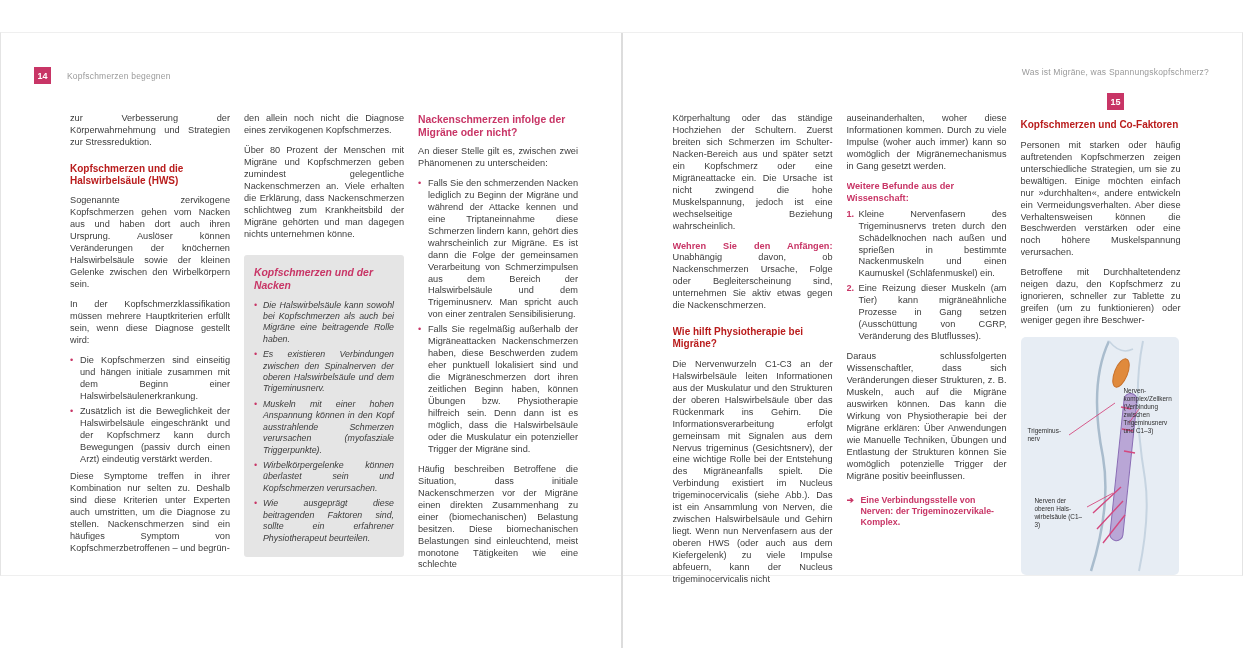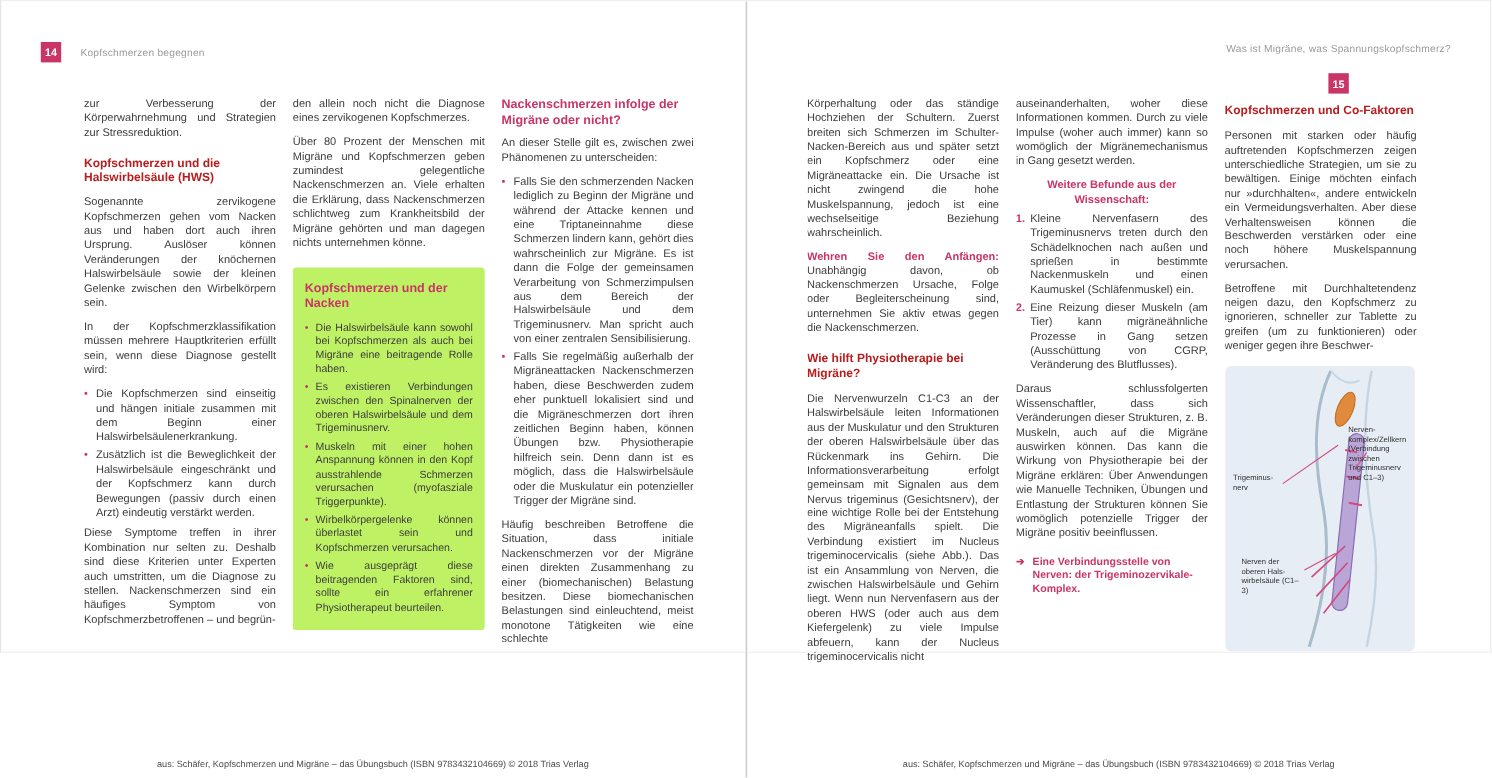--- a/index.html
+++ b/index.html
@@ -4,21 +4,21 @@
 <style>
   html, body { margin:0; padding:0; overflow:hidden; }
   body {
     width:1243px; height:648px; background:#ffffff;
     font-family:"Liberation Sans", sans-serif; color:#3c3c3c;
   }
   .spread {
     position:relative; width:1243px; height:544px; display:flex;
     background:#ffffff; box-sizing:border-box;
     border-left:1px solid #e4e4e4; border-right:1px solid #e4e4e4;
-    border-top:1px solid #efefef; border-bottom:1px solid #efefef;
+    border-top:1px solid #efefef; border-bottom:1px solid #efefef;margin-top:32px;
   }
   .page { position:relative; width:620px; height:648px; box-sizing:border-box; }
   .gutter { width:2px; height:648px; background:linear-gradient(to right,#f0f0f0,#c9c9c9,#f0f0f0); }
 
   
   .page-header { position:absolute; top:34px; display:flex; align-items:center; gap:16px; }
   .page-left .page-header { left:33px; }
   .page-right .page-header { right:33px;flex-direction:column; }
   .page-num {
     width:17px; height:17px; background:#c83566; color:#fff;
@@ -42,27 +42,27 @@
   .sub-head {
     color:#c83566; font-size:10.4px; line-height:1.25; font-weight:bold;
     margin:0 0 7px 0;
   }
   .li { display:flex; font-size:9.2px; line-height:1.3; text-align:justify; margin:0 0 3px 0; }
   .marker { color:#c83566; flex:0 0 10px; width:10px; }
   .num-marker { color:#c83566; font-weight:bold; flex:0 0 12px; width:12px; }
   .li-text { flex:1; }
 
   .pink-box {
-    background:#bef264; border-radius:3px; padding:11px 10px 9px 10px; margin-top:14px;
+    background:#e5e5e5; border-radius:3px; padding:11px 10px 9px 10px; margin-top:14px;font-style:italic;
   }
   .box-title { color:#c83566; font-weight:bold; font-size:10.4px; line-height:1.25; margin:0 0 8px 0; }
   .pink-box .li { font-size:8.8px; margin-bottom:4px; }
   .pink-box .marker { flex:0 0 9px; width:9px; }
 
-  .science-head { color:#c83566; font-weight:bold; font-size:9.2px; line-height:1.3; margin:4px 0 4px 0; text-align:center; }
+  .science-head { color:#c83566; font-weight:bold; font-size:9.2px; line-height:1.3; margin:4px 0 4px 0; text-align:left; }
   .lead-pink { color:#c83566; font-weight:bold; }
 
   .fig-caption {
     display:flex; gap:4px; color:#c83566; font-weight:bold;
     font-size:8.8px; line-height:1.3; margin-top:12px; text-align:left;
   }
   .caption-arrow { flex:0 0 10px; }
 
   
   .figure-panel {

